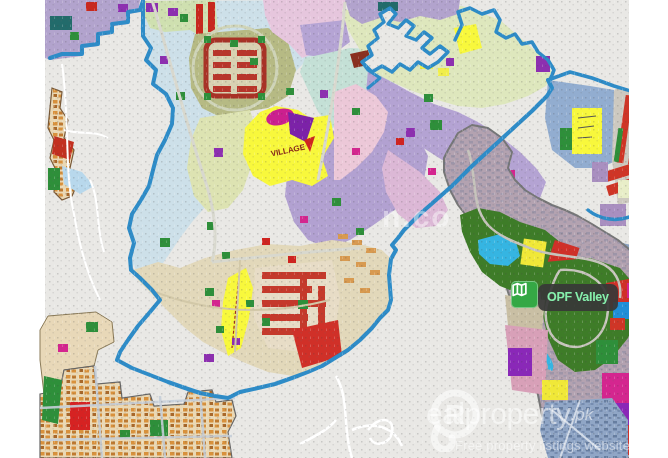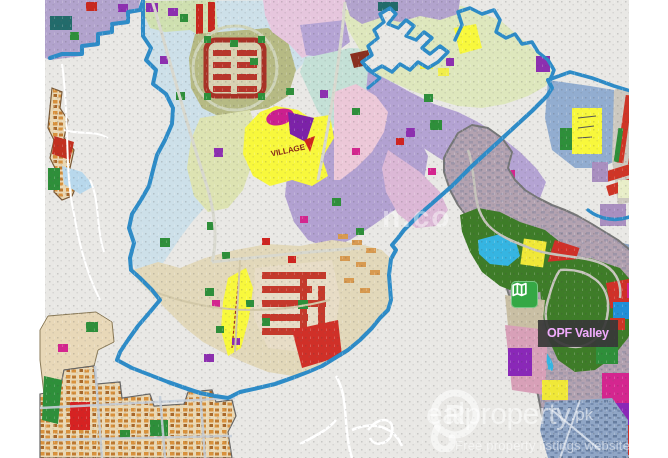--- a/index.html
+++ b/index.html
@@ -1,34 +1,34 @@
 <!DOCTYPE html>
 <html><head>
 <meta charset="utf-8">
 <style>
   html,body{margin:0;padding:0;background:#fff;}
   .stage{position:relative;width:629px;height:458px;overflow:hidden;
          font-family:"Liberation Sans",sans-serif;background:#ffffff;}
   .stage svg{position:absolute;left:0;top:0;display:block;}
   
-  .marker-label{position:absolute;z-index:6;background:rgba(56,56,56,0.93);color:#f0abfc;
+  .marker-label{position:absolute;z-index:6;background:rgba(56,56,56,0.93);color:#86efac;
     font-size:12.5px;font-weight:700;letter-spacing:-0.3px;line-height:13px;
-    padding:8px 9px;white-space:nowrap;border-radius:0;margin-top:36px;}
+    padding:8px 9px;white-space:nowrap;border-radius:7px;}
   #marker-anchorage{left:48px;top:308px;}
   #marker-opf{left:538px;top:284px;font-size:12.5px;padding:7px 9px;}
   .marker-icon{position:absolute;z-index:6;left:511px;top:281px;width:27px;height:27px;
     background:#35a845;border-radius:5px;display:flex;align-items:center;justify-content:center;
     box-shadow:0 0 0 1px rgba(255,255,255,0.35) inset;}
   
   .wm-center{position:absolute;z-index:5;left:382px;top:200px;
     font-size:30px;font-weight:700;letter-spacing:2px;color:rgba(255,255,255,0.45);}
   .wm-brand{position:absolute;z-index:5;left:424px;top:386px;width:244px;color:rgba(255,255,255,0.55);}
   .wm-row{display:flex;align-items:flex-start;}
   .wm-text{font-size:30px;font-weight:400;letter-spacing:-0.5px;line-height:56px;margin-left:2px;}
-  .wm-tld{font-size:17px;line-height:30px;margin-top:14px;}
+  .wm-tld{font-size:17px;font-style:italic;line-height:30px;margin-top:14px;}
   .wm-tagline{position:absolute;left:31px;top:52px;width:220px;font-size:13px;
     letter-spacing:0.2px;color:rgba(255,255,255,0.5);white-space:nowrap;}
 </style>
 </head>
 <body>
 
 <div class="stage">
 
 <svg width="668" height="458" viewBox="0 0 668 458">
   <defs>

